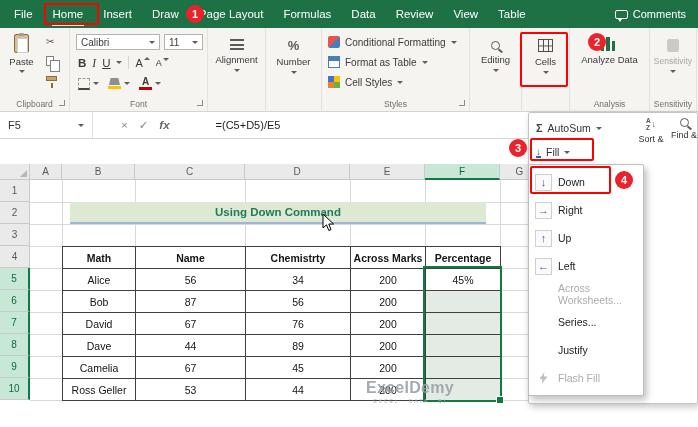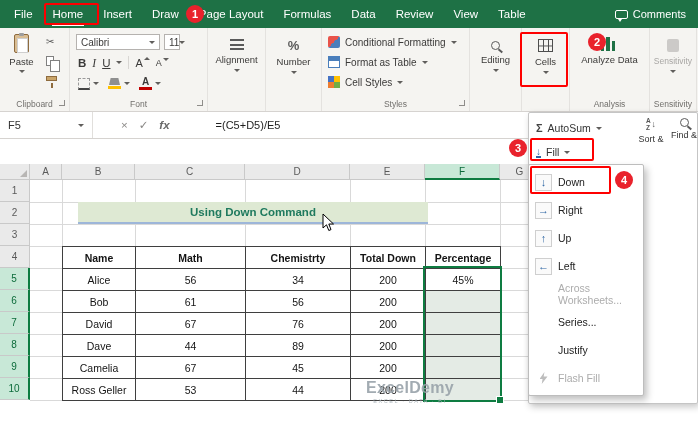--- a/index.html
+++ b/index.html
@@ -40,21 +40,21 @@
   .clip-icon::after { content:""; position:absolute; left:4px; top:-2px; width:5px; height:3px; background:#9d9d9d; border-radius:1px; }
   .mini { position:absolute; left:46px; font-size:10px; color:#555; }
   .copy-icon { width:8px; height:10px; border:1px solid #808080; background:#fff; }
   .copy-icon::after { content:""; position:absolute; left:3px; top:3px; width:8px; height:10px; border:1px solid #808080; background:#fff; }
   .paint-icon { width:11px; height:5px; background:#C9A469; border:1px solid #8E6B3E; }
   .paint-icon::after { content:""; position:absolute; left:4px; top:6px; width:2px; height:5px; background:#8E6B3E; }
 
   
   .font-name, .font-size { position:absolute; top:6px; height:16px; border:1px solid #B5B2AF; background:#fff;
         font-size:10px; display:flex; align-items:center; justify-content:space-between; padding:0 4px; }
-  .font-name { left:6px; width:84px; } .font-size { left:94px; width:16px; }
+  .font-name { left:6px; width:84px; } .font-size { left:94px; width:39px; }
   .fontrow2 { position:absolute; left:8px; top:28px; display:flex; align-items:center; gap:6px; font-size:11.5px; }
   .fontrow3 { position:absolute; left:8px; top:49px; display:flex; align-items:center; gap:9px; }
   .bold-b { font-weight:bold; } .ital { font-style:italic; font-family:"Liberation Serif", serif; }
   .und { text-decoration:underline; }
   .vsep { width:1px; height:13px; background:#D8D6D3; display:inline-block; }
   .growA { display:inline-flex; align-items:flex-start; gap:1px; font-size:11px; }
   .ibtn { display:inline-flex; align-items:center; gap:3px; }
   .border-icon { width:12px; height:12px; border:1px dashed #9a9a9a; border-bottom:2px solid #444; display:inline-block; }
   .bucketwrap, .fcolor { display:inline-flex; flex-direction:column; align-items:center; line-height:9px; font-size:10px; font-weight:bold; }
   .bucket-shape { width:11px; height:7px; background:#8f8f8f; clip-path:polygon(15% 0,85% 0,100% 100%,0 100%); }
@@ -97,21 +97,21 @@
   .corner::after { content:""; position:absolute; right:2px; bottom:2px; width:0; height:0;
       border-left:7px solid transparent; border-bottom:7px solid #B8B6B4; }
   .colhdr.sel { background:#C8E8D7; color:#0C6B3A; border-bottom:2px solid #0E7C41; }
   .rowhdr { position:absolute; left:0; width:30px; height:22px; background:#EAEAEA;
       border-right:1px solid #C9C9C9; border-bottom:1px solid #C9C9C9; font-size:10px; color:#5a5a5a;
       display:flex; align-items:center; justify-content:center; }
   .rowhdr.sel { background:#C8E8D7; color:#0C6B3A; border-right:2px solid #0E7C41; }
   .gv { position:absolute; top:41px; height:220px; width:1px; background:#D9D9D9; }
   .gh { position:absolute; left:30px; width:510px; height:1px; background:#D9D9D9; }
 
-  .title-band { position:absolute; left:78px; top:63px; width:350px; height:22px; background:#DEE9D3;
+  .title-band { position:absolute; left:70px; top:63px; width:416px; height:22px; background:#DEE9D3;
       border-bottom:2px solid #9DB6D9; display:flex; align-items:center; justify-content:center;
       font-weight:bold; font-size:11.5px; color:#1F7A5E; }
 
   .xtable { position:absolute; left:62px; top:107px; display:grid;
       grid-template-columns:73px 110px 105px 75px 75px; grid-auto-rows:22px;
       border-top:1px solid #3f3f3f; border-left:1px solid #3f3f3f; font-size:10.5px; color:#141414; }
   .tc { border-right:1px solid #3f3f3f; border-bottom:1px solid #3f3f3f; background:#fff;
         display:flex; align-items:center; justify-content:center; overflow:hidden; }
   .tc.hdr { font-weight:bold; }
   .tc.fillsel { background:#E4EBE5; }
@@ -363,34 +363,34 @@
     <i class="gh" style="top:151px"></i>
     <i class="gh" style="top:173px"></i>
     <i class="gh" style="top:195px"></i>
     <i class="gh" style="top:217px"></i>
     <i class="gh" style="top:239px"></i>
     <i class="gh" style="top:261px"></i>
 
     <div class="title-band">Using Down Command</div>
 
     <div class="xtable">
+      <div class="tc hdr">Math</div>
       <div class="tc hdr">Name</div>
-      <div class="tc hdr">Math</div>
       <div class="tc hdr">Chemistrty</div>
-      <div class="tc hdr">Total Down</div>
+      <div class="tc hdr">Across Marks</div>
       <div class="tc hdr">Percentage</div>
 
       <div class="tc">Alice</div>
       <div class="tc">56</div>
       <div class="tc">34</div>
       <div class="tc">200</div>
       <div class="tc">45%</div>
 
       <div class="tc">Bob</div>
-      <div class="tc">61</div>
+      <div class="tc">87</div>
       <div class="tc">56</div>
       <div class="tc">200</div>
       <div class="tc fillsel"></div>
 
       <div class="tc">David</div>
       <div class="tc">67</div>
       <div class="tc">76</div>
       <div class="tc">200</div>
       <div class="tc fillsel"></div>
 

